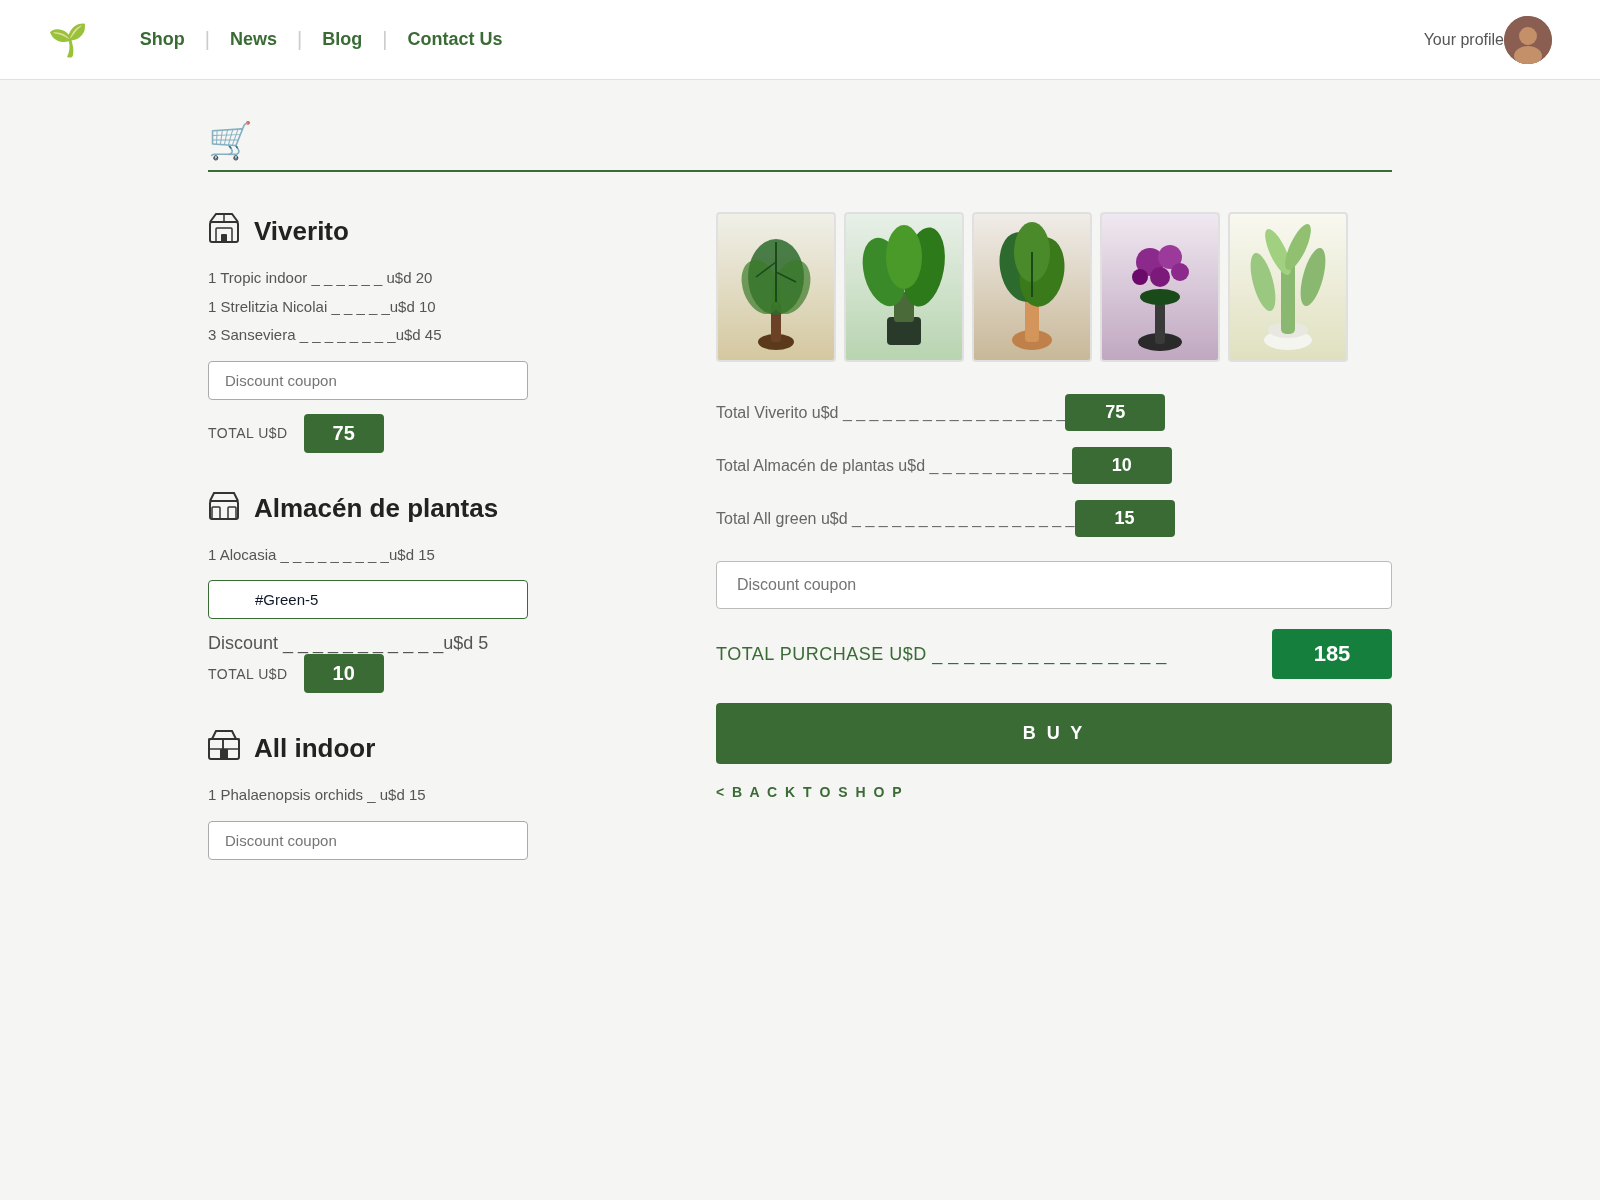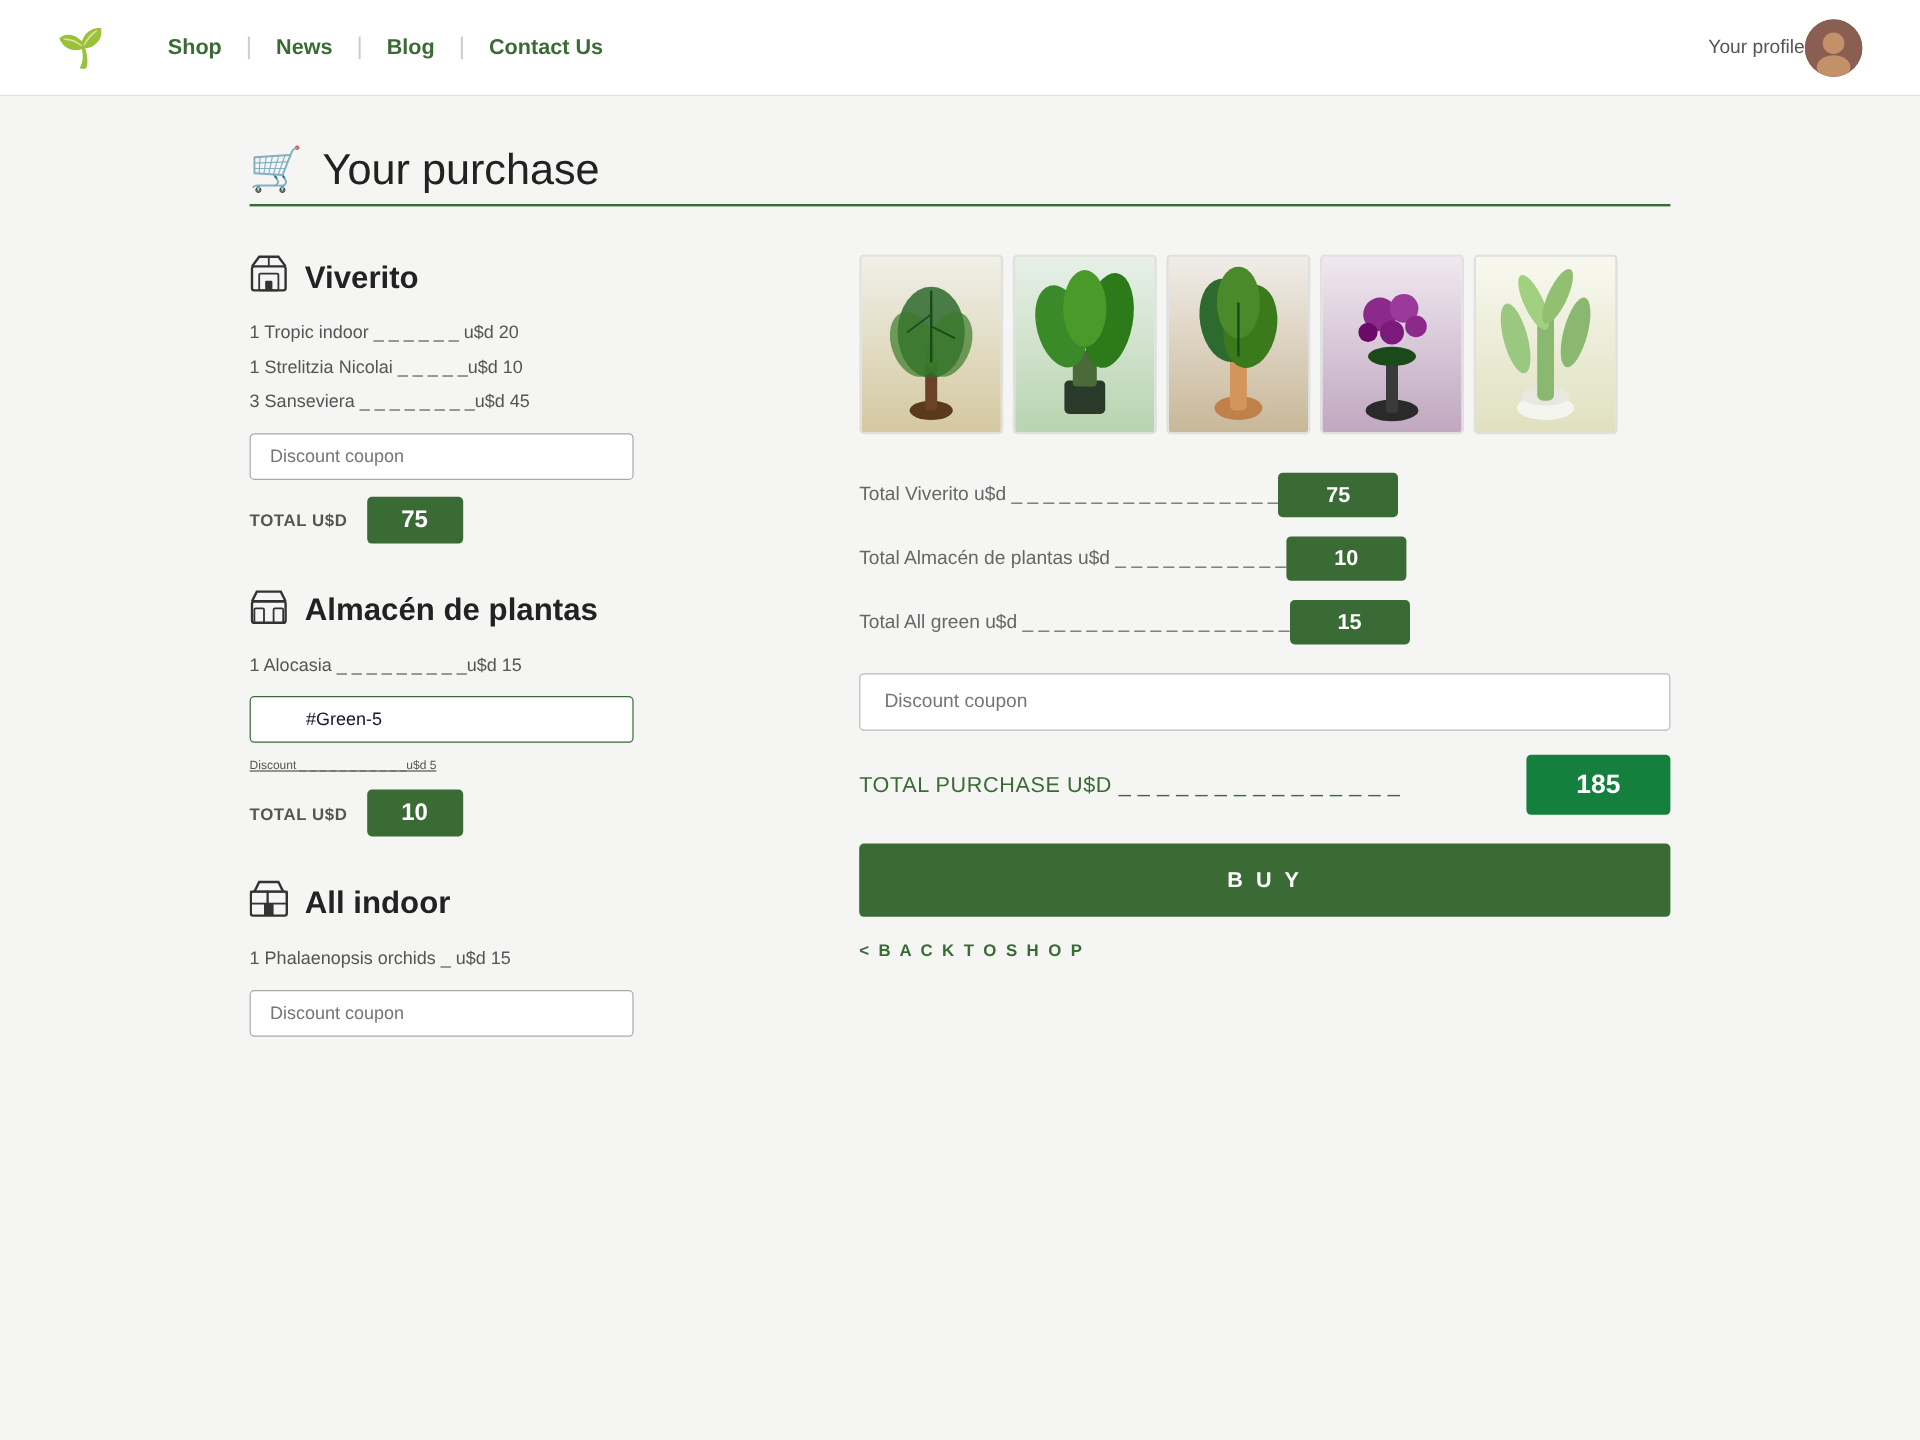--- a/index.html
+++ b/index.html
@@ -151,40 +151,38 @@
       border-color: #3a6b35;
       padding-left: 46px;
     }
     .total-row {
       display: flex;
       align-items: center;
       gap: 16px;
     }
     .total-label {
       font-size: 14px;
-      font-weight: 700;
+      font-weight: 400;
       color: #555;
       letter-spacing: 0.5px;
       text-transform: uppercase;
     }
     .total-badge {
       background: #3a6b35;
       color: #fff;
       font-size: 20px;
       font-weight: 700;
       padding: 8px 28px;
       border-radius: 4px;
       min-width: 80px;
       text-align: center;
     }
     .discount-line {
-      font-size: 10px;
+      font-size: 18px;
       color: #555;
-      margin-bottom: 14px;
-      text-decoration: underline;
     }
 
     
     .plant-images {
       display: flex;
       gap: 8px;
       margin-bottom: 32px;
       overflow: hidden;
     }
     .plant-img-box {
@@ -317,21 +315,20 @@
         <ellipse cx="24" cy="40" rx="14" ry="10" fill="#c4906a"></ellipse>
       </svg>
     </div>
   </div>
 </nav>
 
 <div class="page">
 
   <div class="page-title-row">
     <span class="page-title-icon">🛒</span>
-    <h1 class="page-title">Your purchase</h1>
   </div>
   <hr class="page-title-divider">
 
   <div class="main-layout">
 
     <div class="left-col">
 
       <div class="vendor-block">
         <div class="vendor-header">
           <span class="vendor-icon">

